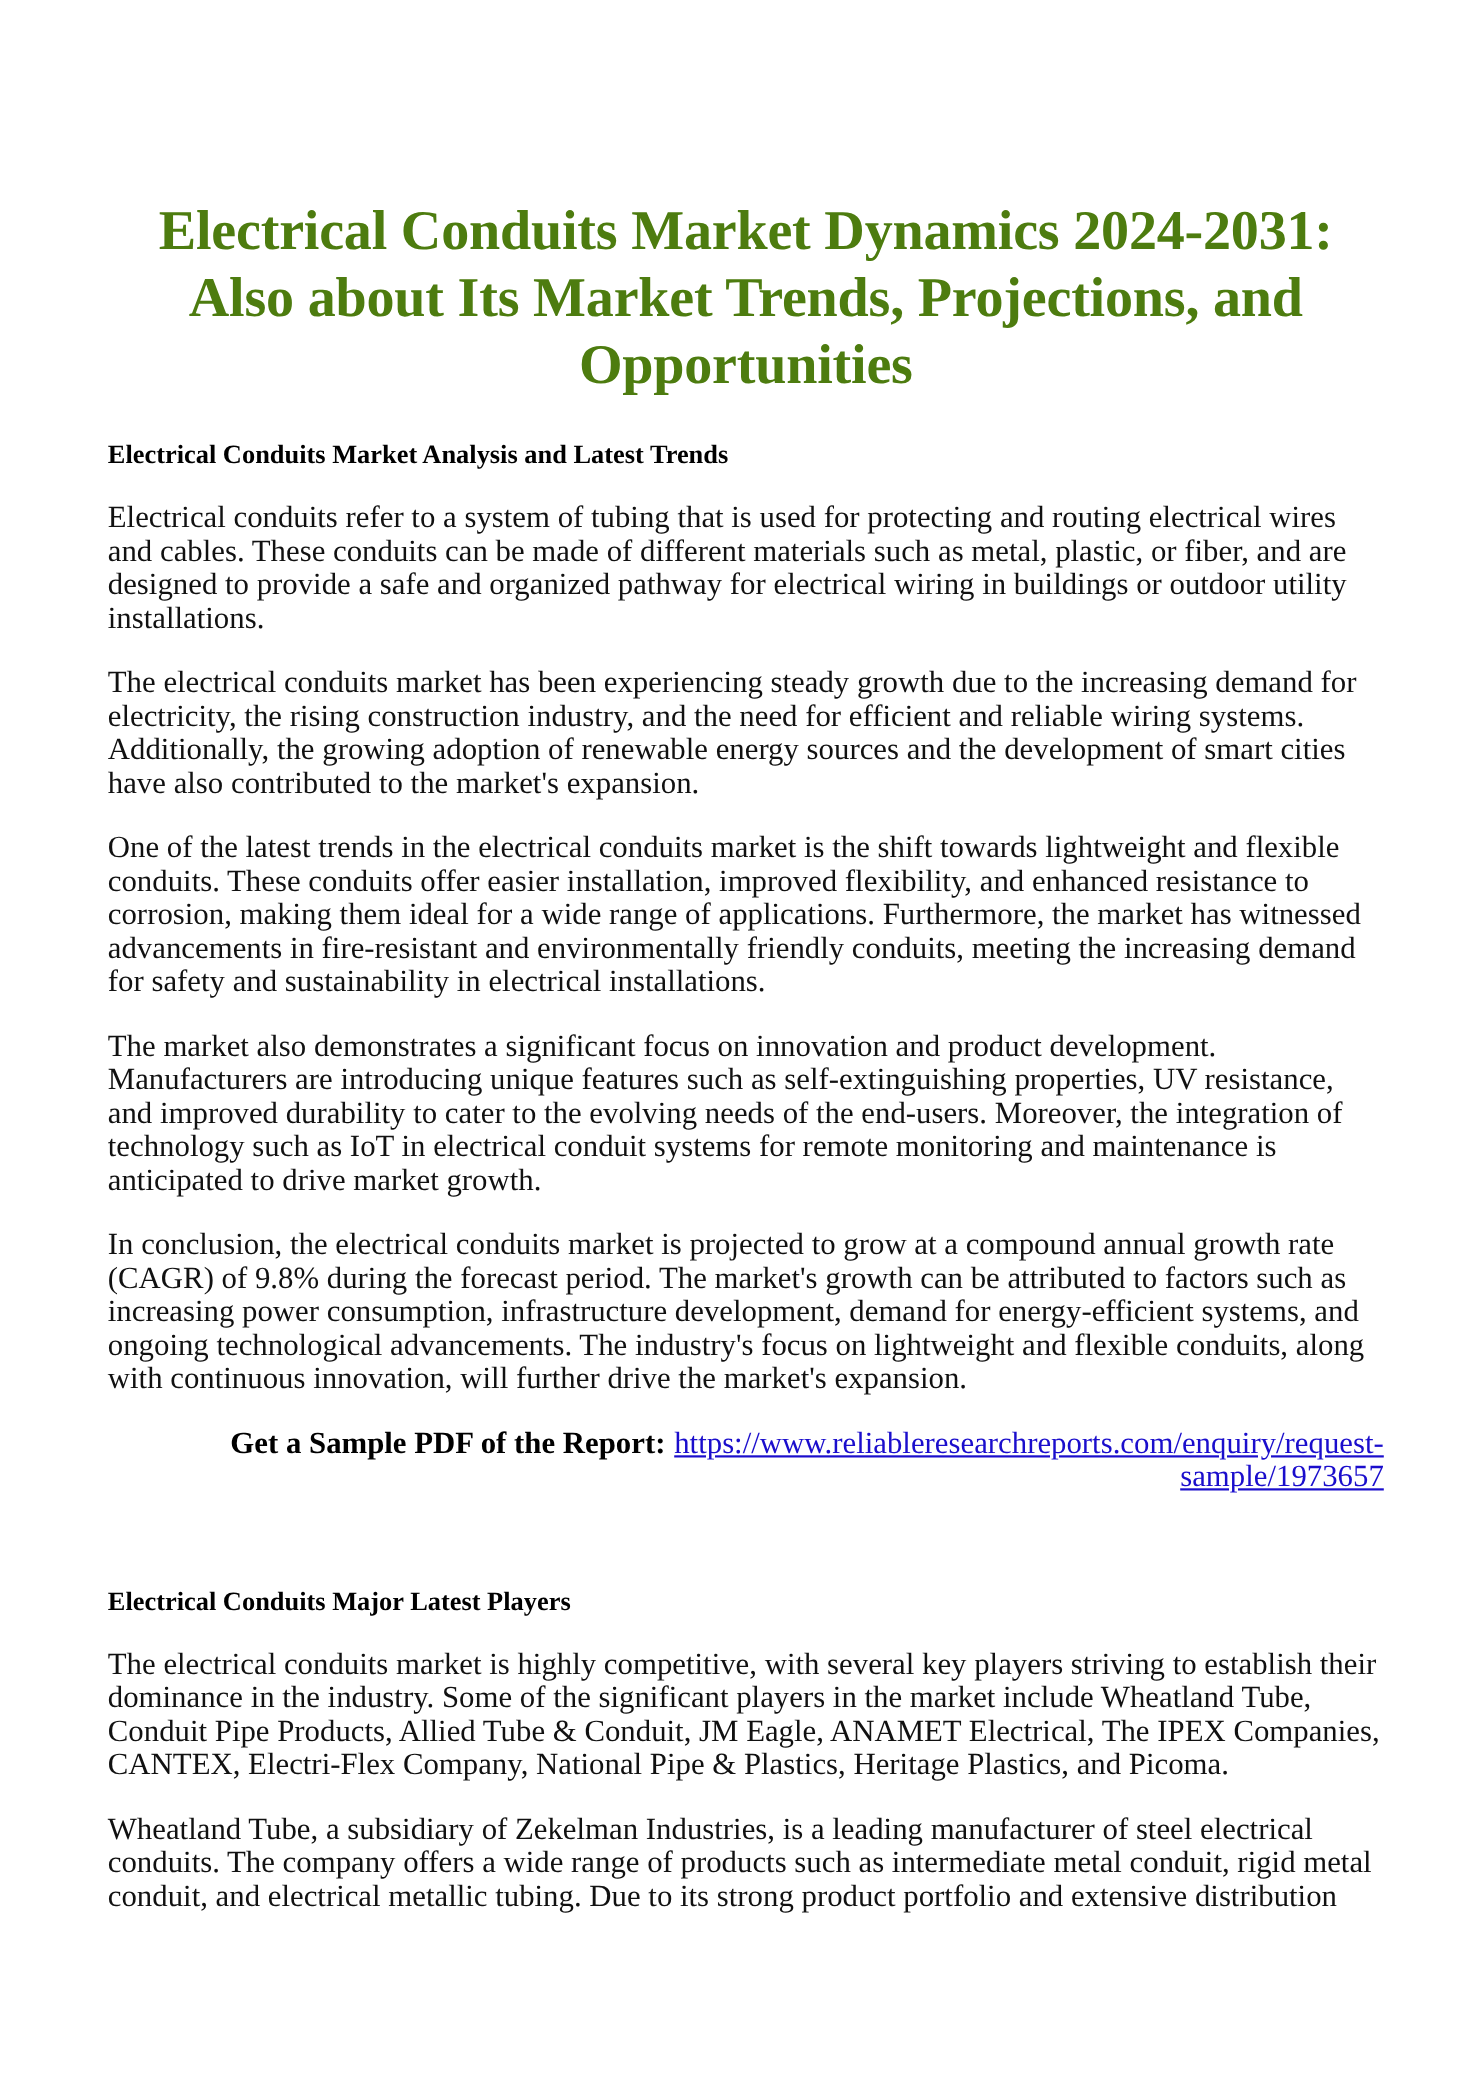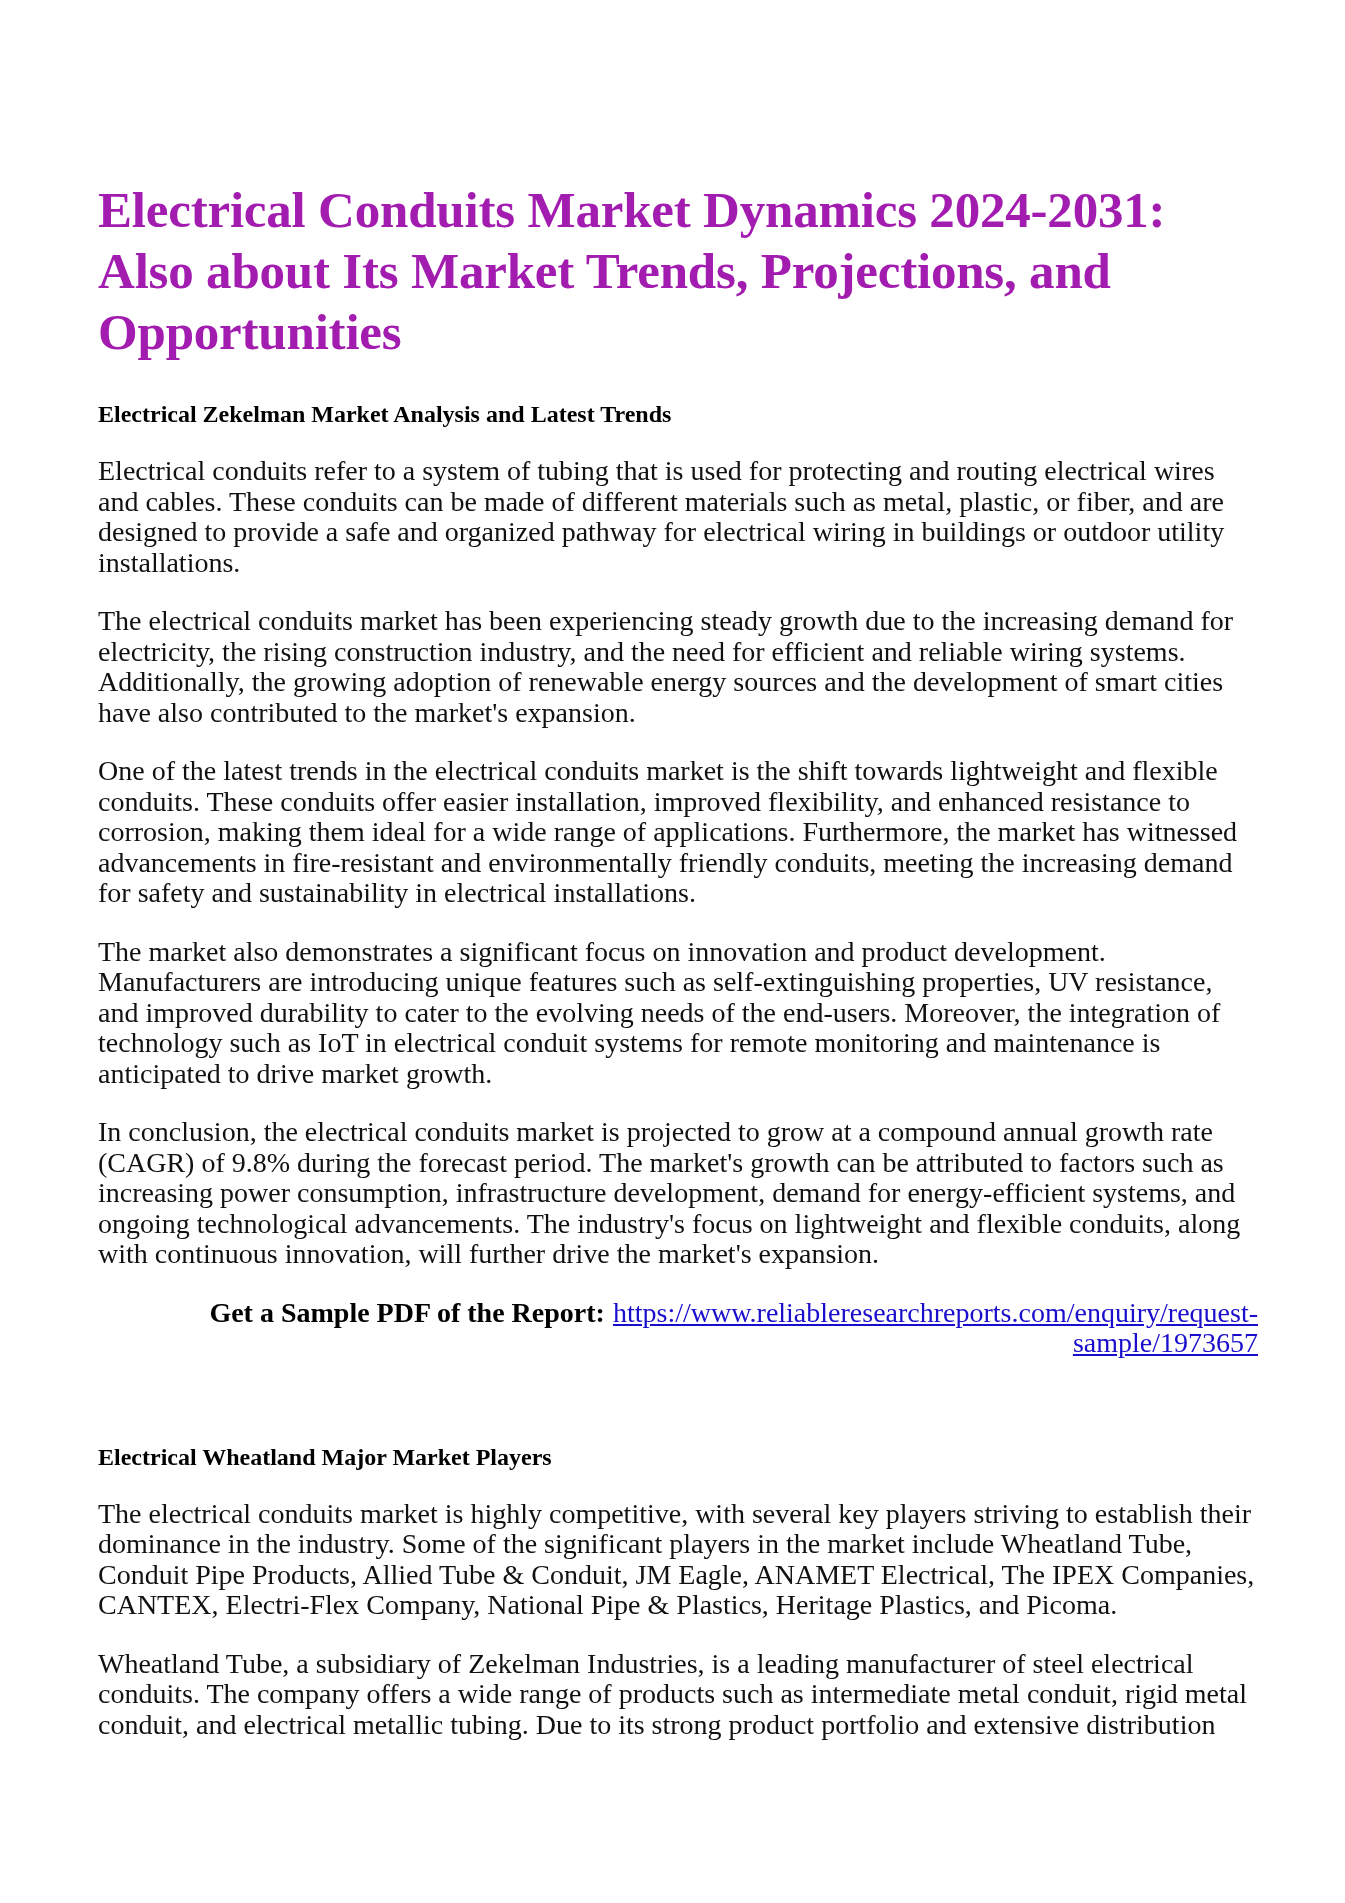--- a/index.html
+++ b/index.html
@@ -20,22 +20,23 @@
       left: 98px;
       top: 180px;
       width: 1160px;
     }
     h1 {
       font-family: "Liberation Serif", serif;
       font-weight: bold;
       font-size: 51px;
       line-height: 61px;
       margin: 0 0 36px 0;
-      color: #a21caf;
+      color: #4d7c0f;
       letter-spacing: -0.2px;
+      text-align: center;
     }
     h2 {
       font-family: "Liberation Serif", serif;
       font-weight: bold;
       font-size: 24px;
       line-height: 30px;
       margin: 0 0 27px 0;
       color: #000;
     }
     p {
@@ -59,29 +60,29 @@
       margin-left: 8px;
     }
   </style>
 </head>
 <body>
 
 <div class="page">
   <h1>Electrical Conduits Market Dynamics 2024-2031: Also about Its Market Trends, Projections, and Opportunities</h1>
 
   <section>
-    <h2>Electrical Zekelman Market Analysis and Latest Trends</h2>
+    <h2>Electrical Conduits Market Analysis and Latest Trends</h2>
     <p>Electrical conduits refer to a system of tubing that is used for protecting and routing electrical wires and cables. These conduits can be made of different materials such as metal, plastic, or fiber, and are designed to provide a safe and organized pathway for electrical wiring in buildings or outdoor utility installations.</p>
     <p>The electrical conduits market has been experiencing steady growth due to the increasing demand for electricity, the rising construction industry, and the need for efficient and reliable wiring systems. Additionally, the growing adoption of renewable energy sources and the development of smart cities have also contributed to the market's expansion.</p>
     <p>One of the latest trends in the electrical conduits market is the shift towards lightweight and flexible conduits. These conduits offer easier installation, improved flexibility, and enhanced resistance to corrosion, making them ideal for a wide range of applications. Furthermore, the market has witnessed advancements in fire-resistant and environmentally friendly conduits, meeting the increasing demand for safety and sustainability in electrical installations.</p>
     <p>The market also demonstrates a significant focus on innovation and product development. Manufacturers are introducing unique features such as self-extinguishing properties, UV resistance, and improved durability to cater to the evolving needs of the end-users. Moreover, the integration of technology such as IoT in electrical conduit systems for remote monitoring and maintenance is anticipated to drive market growth.</p>
     <p>In conclusion, the electrical conduits market is projected to grow at a compound annual growth rate (CAGR) of 9.8% during the forecast period. The market's growth can be attributed to factors such as increasing power consumption, infrastructure development, demand for energy-efficient systems, and ongoing technological advancements. The industry's focus on lightweight and flexible conduits, along with continuous innovation, will further drive the market's expansion.</p>
     <p class="sample-line">
       <span class="sample-label">Get a Sample PDF of the Report:</span><a class="sample-link">https://www.reliableresearchreports.com/enquiry/request-sample/1973657</a>
     </p>
   </section>
 
   <section>
-    <h2>Electrical Wheatland Major Market Players</h2>
+    <h2>Electrical Conduits Major Latest Players</h2>
     <p>The electrical conduits market is highly competitive, with several key players striving to establish their dominance in the industry. Some of the significant players in the market include Wheatland Tube, Conduit Pipe Products, Allied Tube &amp; Conduit, JM Eagle, ANAMET Electrical, The IPEX Companies, CANTEX, Electri-Flex Company, National Pipe &amp; Plastics, Heritage Plastics, and Picoma.</p>
     <p>Wheatland Tube, a subsidiary of Zekelman Industries, is a leading manufacturer of steel electrical conduits. The company offers a wide range of products such as intermediate metal conduit, rigid metal conduit, and electrical metallic tubing. Due to its strong product portfolio and extensive distribution</p>
   </section>
 </div>
 
 </body></html>

